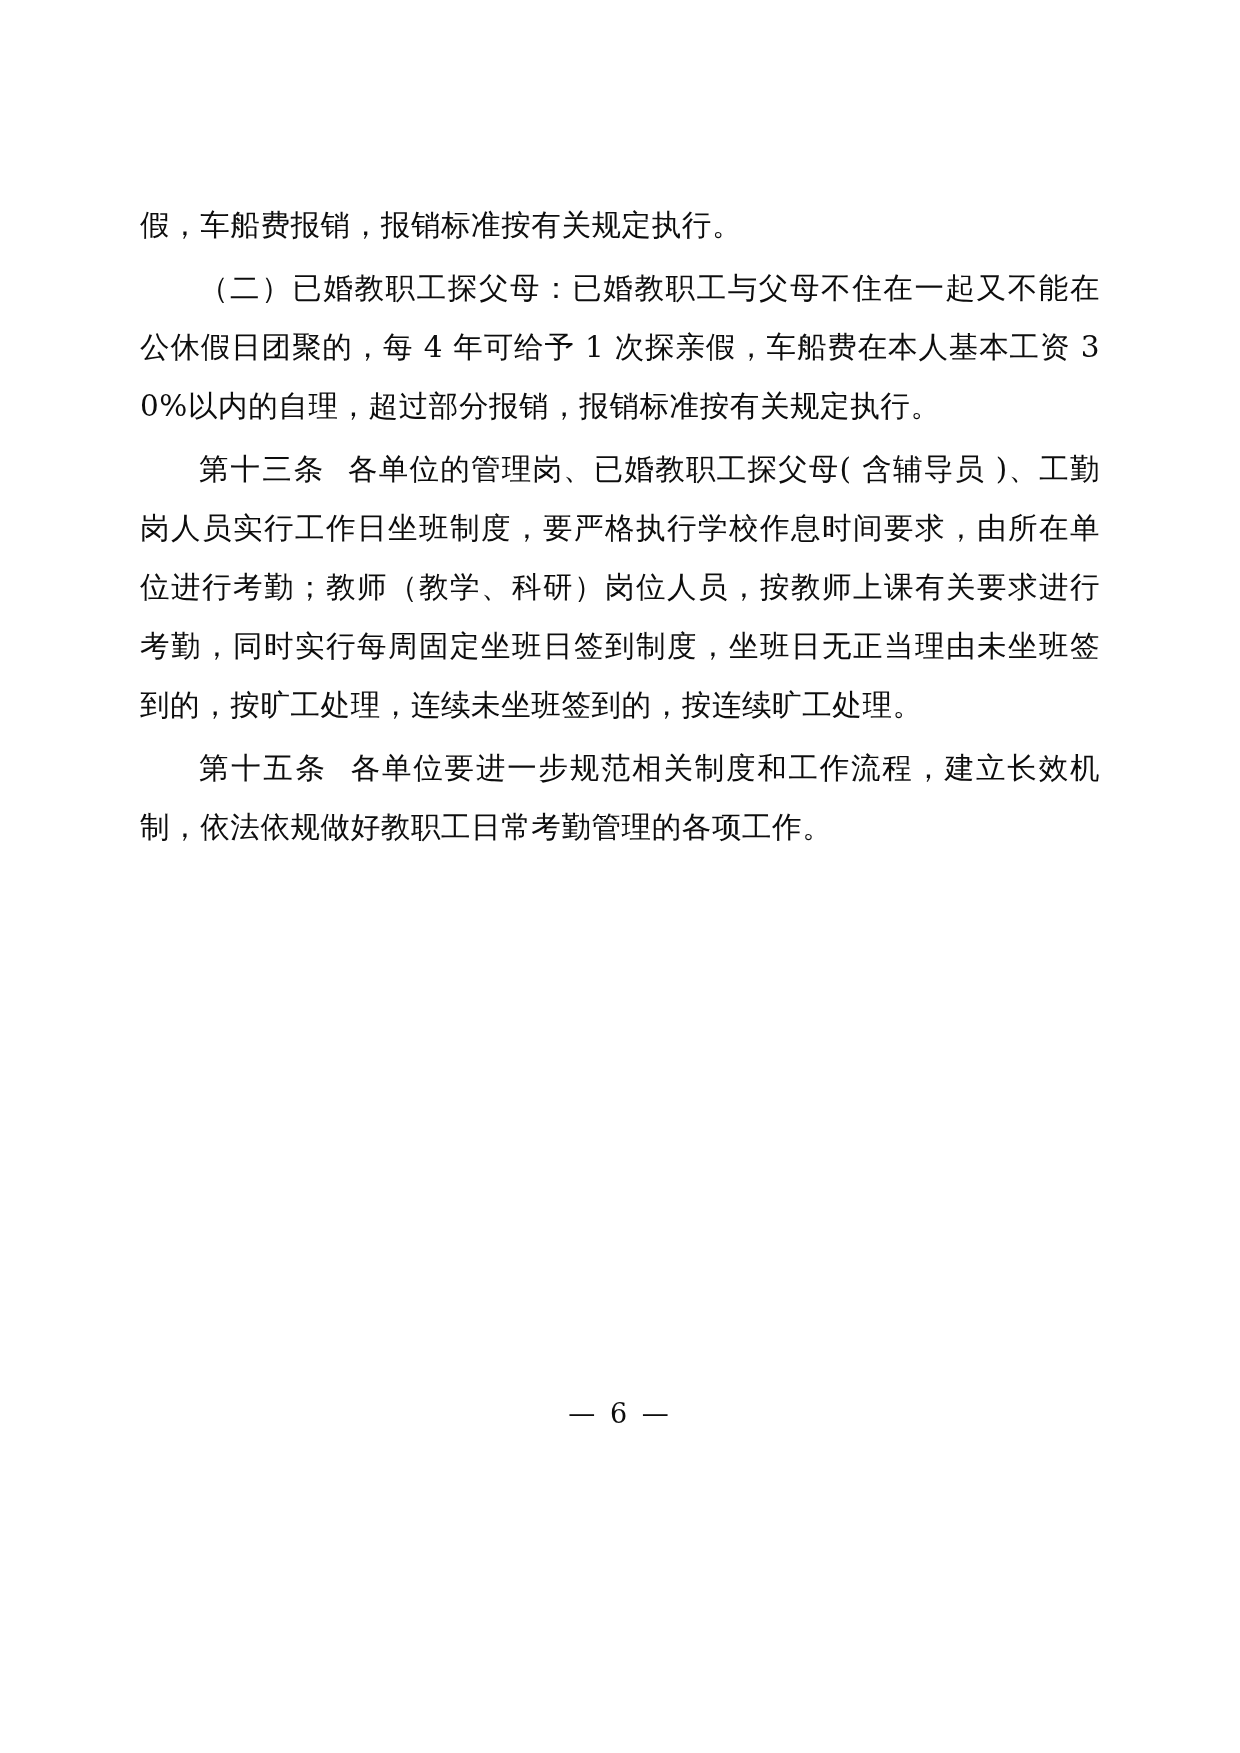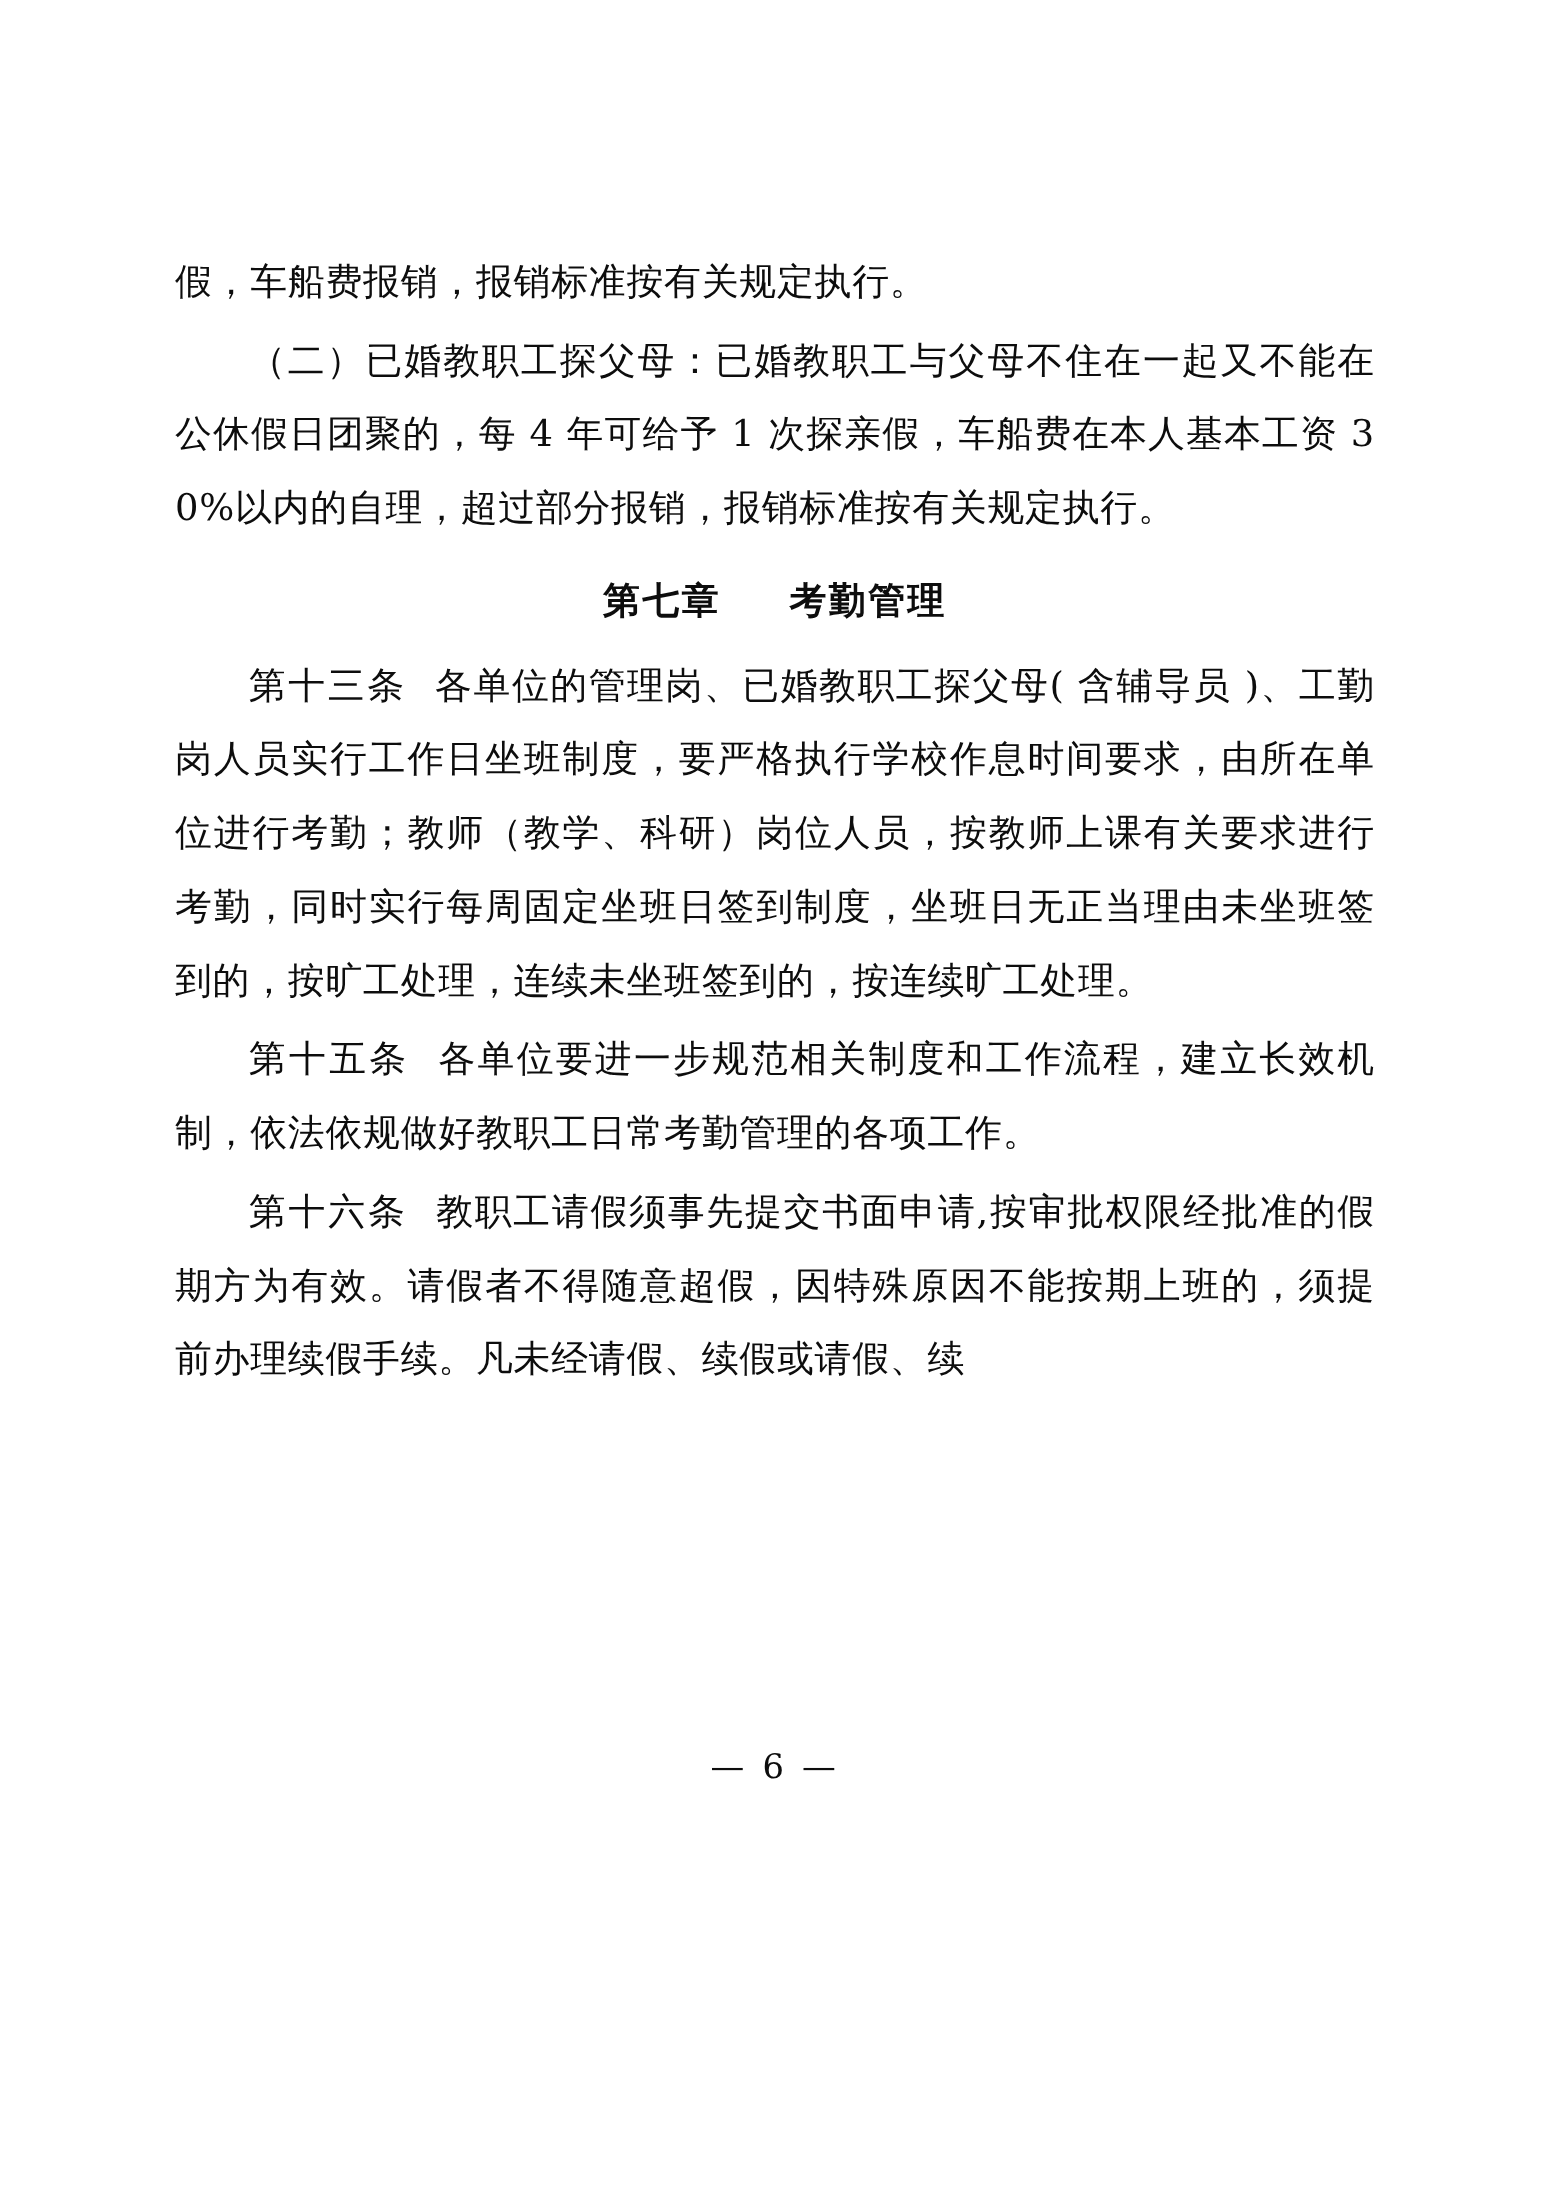--- a/index.html
+++ b/index.html
@@ -68,34 +68,26 @@
 </style>
 </head>
 <body>
 
 <div class="page">
 
   <p class="para">假，车船费报销，报销标准按有关规定执行。</p>
 
   <p class="para indent">（二）已婚教职工探父母：已婚教职工与父母不住在一起又不能在公休假日团聚的，每 4 年可给予 1 次探亲假，车船费在本人基本工资 30%以内的自理，超过部分报销，报销标准按有关规定执行。</p>
 
-  <h2 class="chapter-heading">
-    <span>第七章</span>
-    <span class="gap"></span>
-    <span>考勤管理</span>
-  </h2>
 
   <p class="para indent">
     <span class="art-label">第十三条</span><span class="art-gap"></span><span>各单位的管理岗、已婚教职工探父母( 含辅导员 )、工勤岗人员实行工作日坐班制度，要严格执行学校作息时间要求，由所在单位进行考勤；教师（教学、科研）岗位人员，按教师上课有关要求进行考勤，同时实行每周固定坐班日签到制度，坐班日无正当理由未坐班签到的，按旷工处理，连续未坐班签到的，按连续旷工处理。</span>
   </p>
 
 
   <p class="para indent">
     <span class="art-label">第十五条</span><span class="art-gap"></span><span>各单位要进一步规范相关制度和工作流程，建立长效机制，依法依规做好教职工日常考勤管理的各项工作。</span>
   </p>
 
-  <p class="para indent">
-    <span class="art-label">第十六条</span><span class="art-gap"></span><span>教职工请假须事先提交书面申请,按审批权限经批准的假期方为有效。请假者不得随意超假，因特殊原因不能按期上班的，须提前办理续假手续。凡未经请假、续假或请假、续</span>
-  </p>
 
   <div class="page-number">— 6 —</div>
 
 </div>
 
 </body></html>

